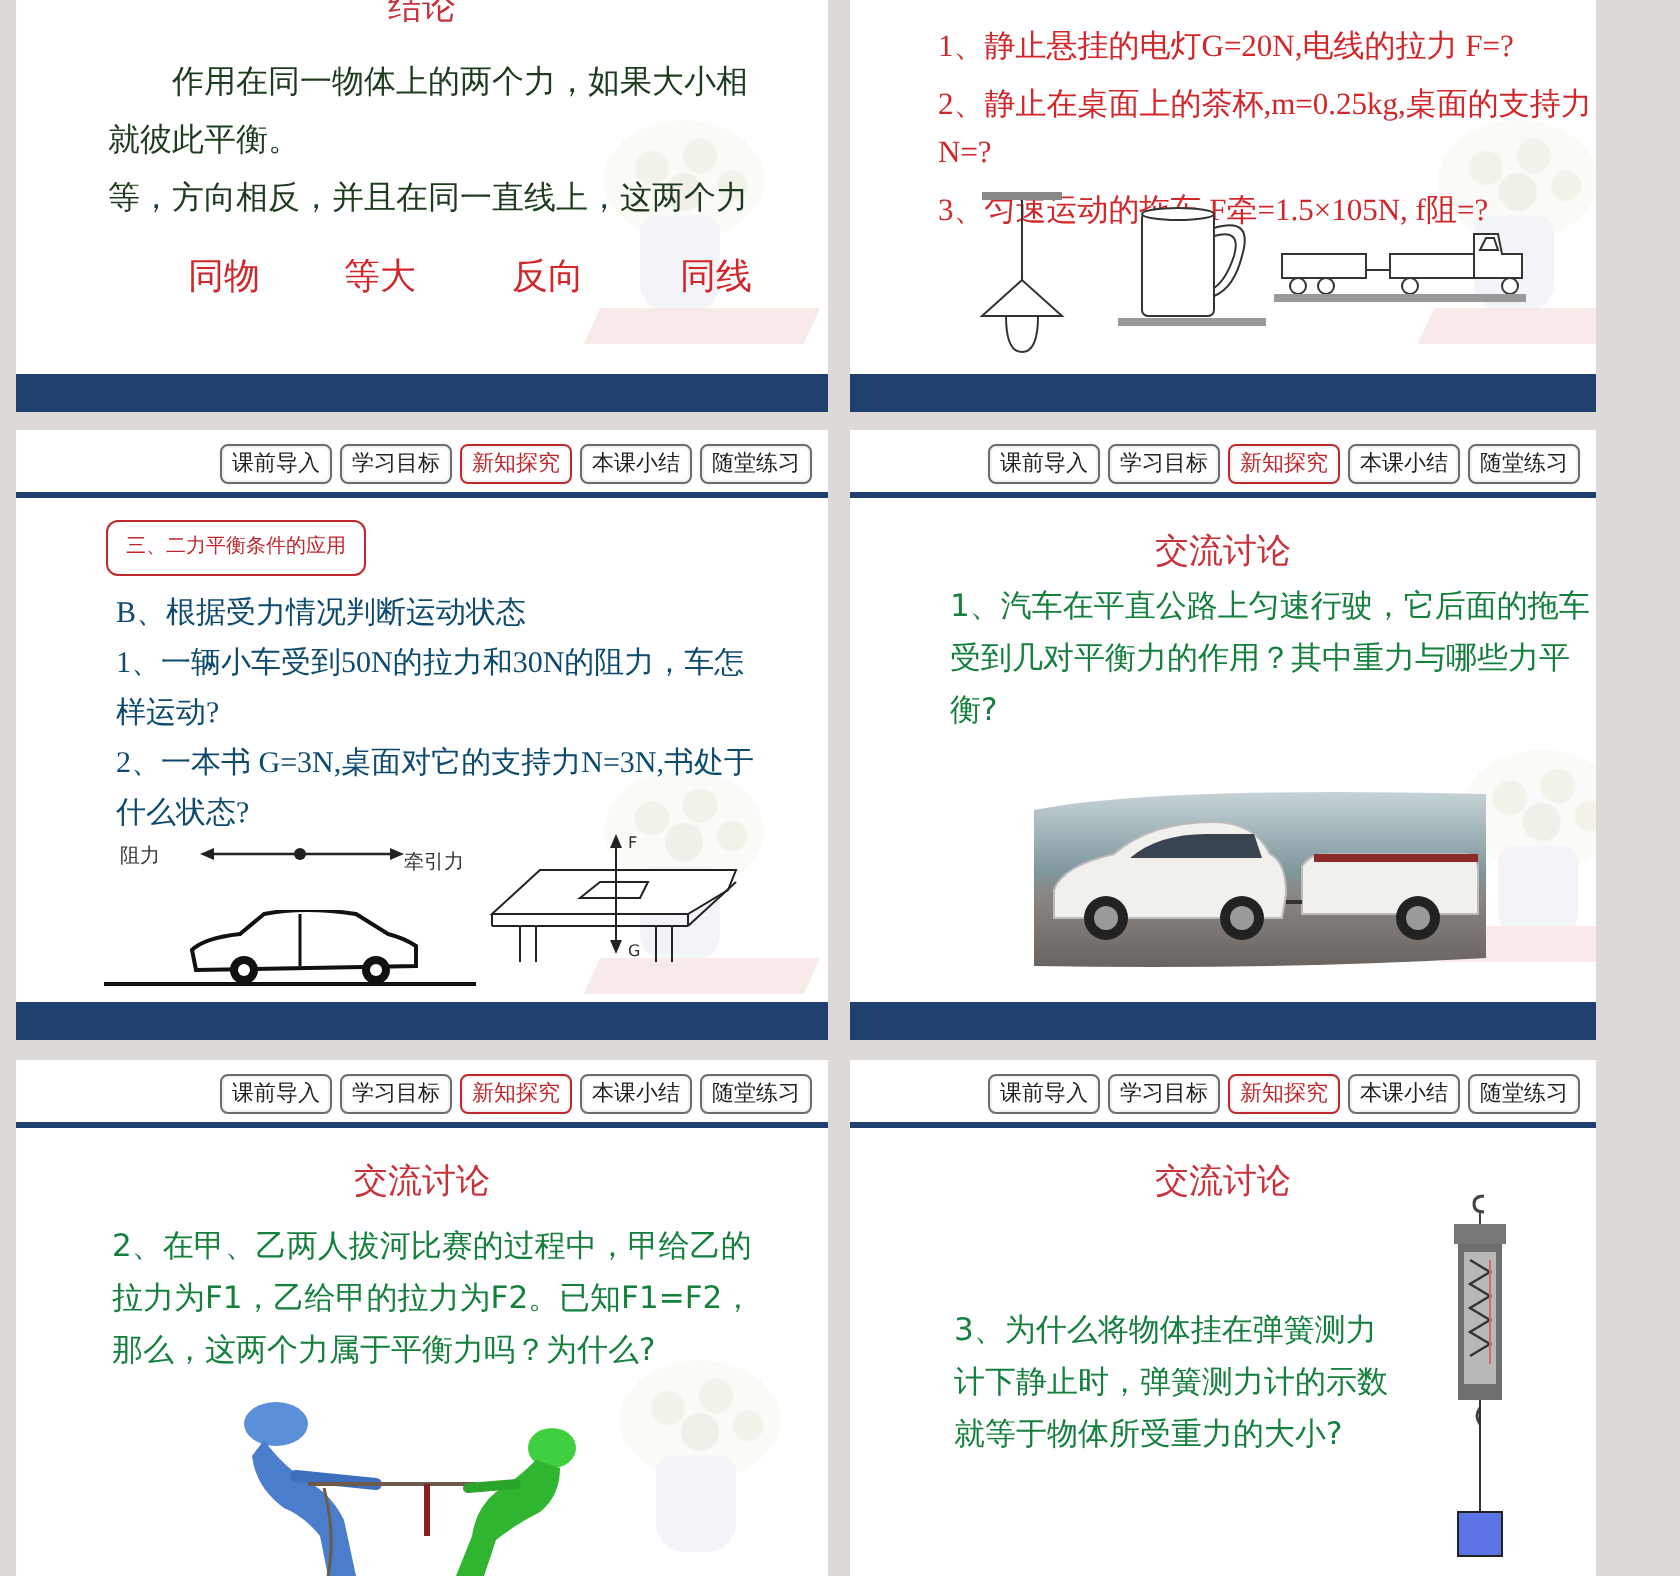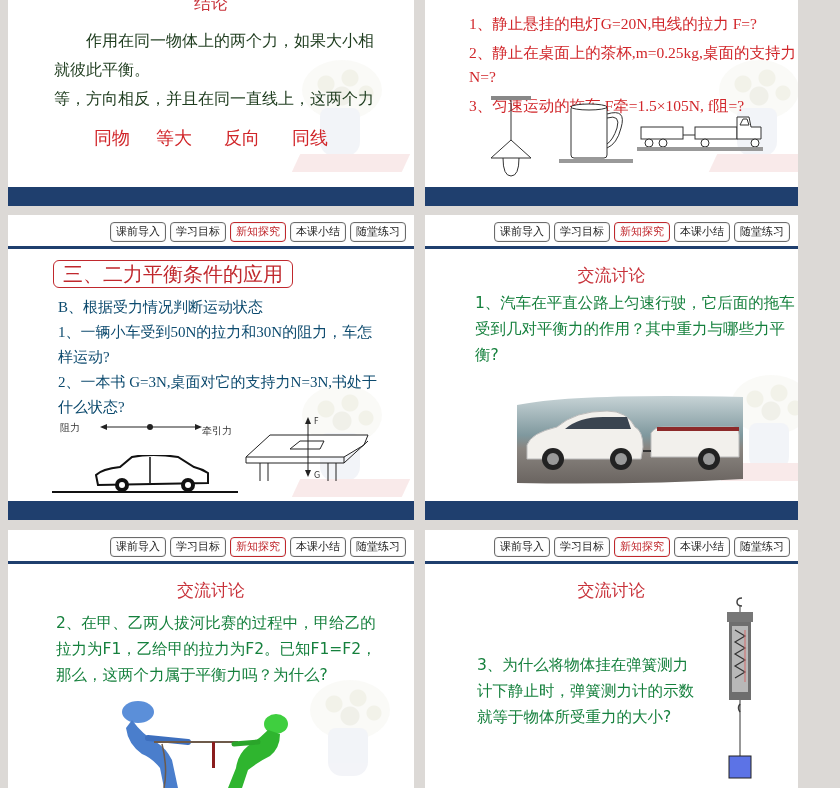--- a/index.html
+++ b/index.html
@@ -48,32 +48,32 @@
                 #e9e9dc; }
   .deco .vase { position:absolute; width:40px; height:48px; border-radius:8px 8px 14px 14px;
     background:#c9cfe0; }
   .deco .book { position:absolute; width:110px; height:18px; background:#e6a3a3; transform:skewX(-25deg); }
   .title-red { color:#c8323a; font-size:17px; text-align:center; position:absolute; left:0; right:0; }
 
   
   .s1-title { top:-8px; }
   .s1-text { position:absolute; left:46px; top:26px; width:320px; font-size:16px; line-height:29px; color:#1d3b1d; }
   .s1-text p { margin:0; text-indent:2em; }
-  .s1-keys { position:absolute; left:86px; top:126px; display:flex; gap:0; font-size:18px; color:#d1262a; }
+  .s1-keys { position:absolute; left:86px; top:126px; display:flex; gap:16px; font-size:18px; color:#d1262a; }
   .s1-keys span { display:inline-block; margin-right:26px; }
 
   
   .s2-list { position:absolute; left:44px; top:4px; width:330px; font-size:15.5px; line-height:24px; color:#d1262a; font-family:"Liberation Serif","DejaVu Serif",serif; }
   .s2-list p { margin:0 0 5px 0; }
   .diagram { position:absolute; }
 
   
   .section-box {
     position:absolute; left:45px; top:45px; padding:0 9px; height:26px; line-height:26px;
-    border:1.5px solid #c0282d; border-radius:6px; font-size:20px; color:#c0282d;
+    border:1.5px solid #c0282d; border-radius:6px; font-size:10px; color:#c0282d;
   }
   .s3-text { position:absolute; left:50px; top:80px; width:320px; font-size:15px; line-height:25px; color:#0c4a6e; font-family:"Liberation Serif","DejaVu Serif",serif; }
   .s3-text p { margin:0; }
   .small-label { position:absolute; font-size:10px; color:#333; }
 
   
   .q-text { position:absolute; font-size:15.5px; line-height:26px; color:#15803d; }
 
   svg { display:block; }
 </style>

